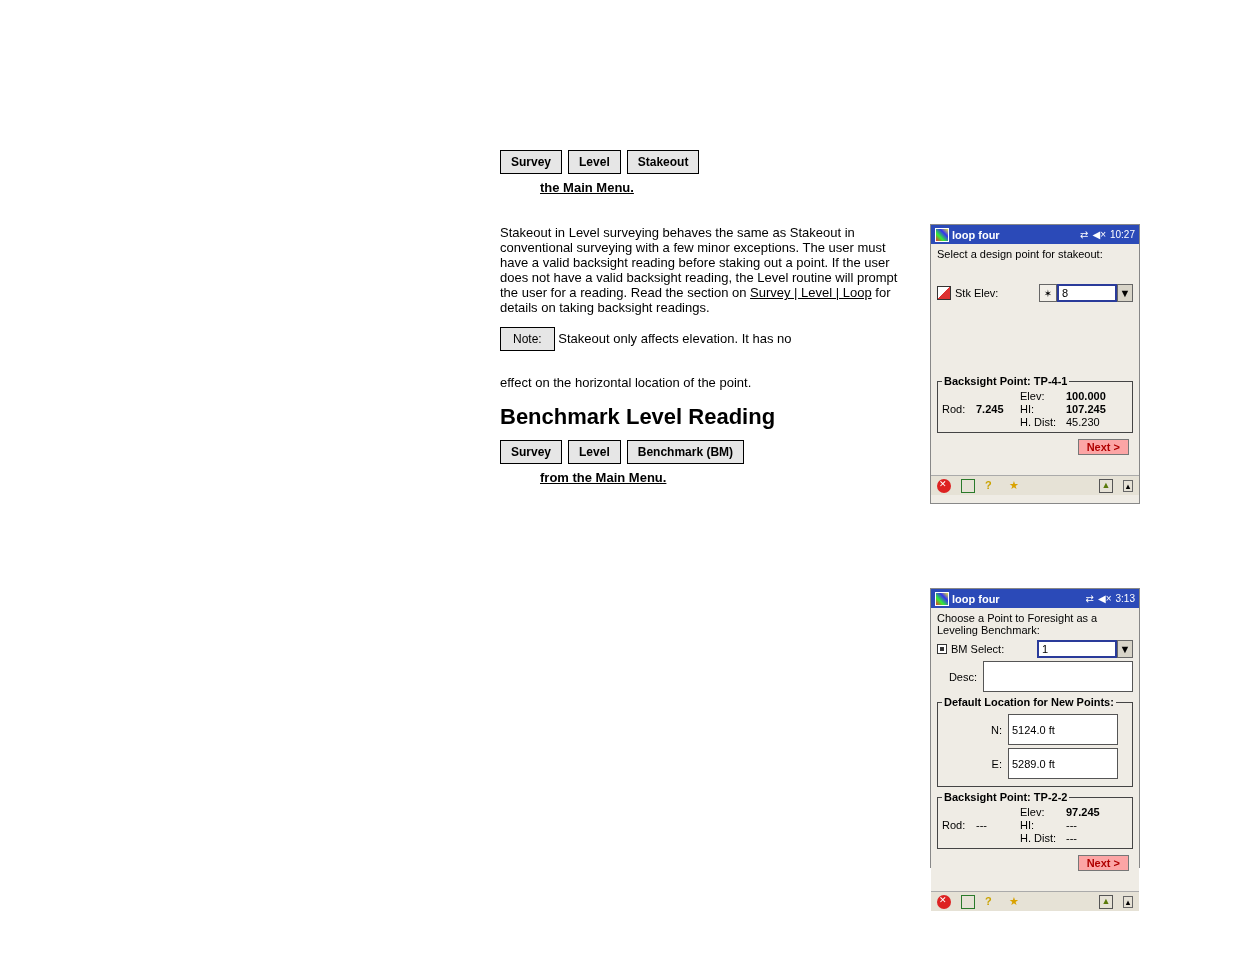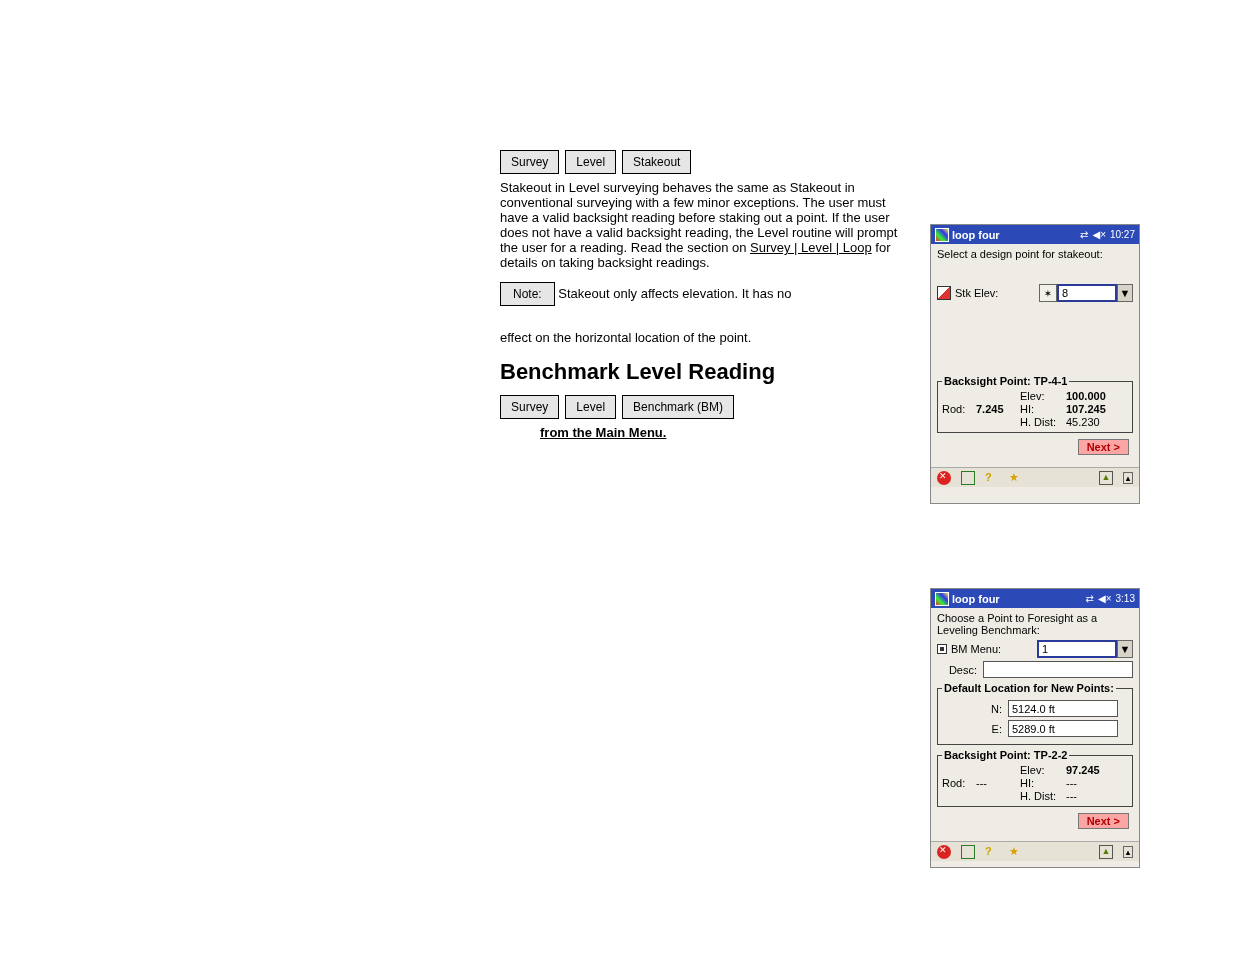--- a/index.html
+++ b/index.html
@@ -20,20 +20,21 @@
     position: absolute;
     left: 500px;
     top: 150px;
     width: 400px;
   }
 
   .menu-row {
     display: flex;
     gap: 6px;
     margin-bottom: 6px;
+    font-weight: bold;
   }
   .menu-chip {
     background: #e6e6e6;
     border: 1px solid #000;
     padding: 4px 10px;
     font-size: 12px;
   }
   .menu-caption {
     font-weight: bold;
     text-decoration: underline;
@@ -81,21 +82,21 @@
     width: 14px; height: 14px;
     background: linear-gradient(45deg,#e33,#3e3,#33e,#ee3);
     border: 1px solid #fff;
     margin-right: 3px;
   }
   .titlebar .title { flex: 1; font-weight: bold; }
   .titlebar .status { display: flex; gap: 4px; font-size: 10px; }
 
   .client {
     background: #efece5;
-    padding: 4px 6px 10px 6px;
+    padding: 4px 6px 18px 6px;
   }
 
   .rowline { display: flex; align-items: center; margin: 3px 0; }
   .fieldlabel { width: 60px; text-align: right; margin-right: 6px; }
 
   .textinput {
     border: 2px solid #2a3b9a;
     background: #fff;
     height: 18px;
     padding: 0 3px;
@@ -165,21 +166,21 @@
   .tb-close::after { content:"✕"; color:#fff; font-size:9px; position:absolute; left:2px; top:0; }
   .tb-notes { border:1px solid #2a7a2a; }
   .tb-help { color:#caa300; font-weight:bold; }
   .tb-star { color:#d9a200; }
   .tb-warn { border:1px solid #555; color:#5a7a0a; font-size:9px; text-align:center; }
   .tb-up   { border:1px solid #666; width:10px; text-align:center; font-size:9px; }
 
   .plaininput {
     border: 1px solid #555;
     background: #fff;
-    height: 17px;
+    height: 31px;
     padding: 0 3px;
     font-size: 11px;
   }
 
   .stk-pin {
     width: 14px; height: 14px;
     border: 1px solid #333;
     background: linear-gradient(135deg, #fff 50%, #d33 50%);
     display: inline-block;
     margin-right: 4px;
@@ -210,20 +211,21 @@
 </head>
 <body>
 
 <div class="left-block">
 
   <div class="menu-row">
     <span class="menu-chip">Survey</span>
     <span class="menu-chip">Level</span>
     <span class="menu-chip">Stakeout</span>
   </div>
+  <div class="menu-caption">the Main Menu.</div>
 
   <div class="body-para">
     <span>Stakeout in Level surveying behaves the same as Stakeout in conventional surveying with a few minor exceptions. The user must have a valid backsight reading before staking out a point. If the user does not have a valid backsight reading, the Level routine will prompt the user for a reading. Read the section on </span>
     <span style="text-decoration:underline;">Survey | Level | Loop</span>
     <span> for details on taking backsight readings.</span>
   </div>
 
   <div class="note-row">
     <span class="note-chip">Note:</span>
     <span> Stakeout only affects elevation. It has no</span>
@@ -312,21 +314,21 @@
       <span>◀×</span>
       <span>3:13</span>
     </span>
   </div>
 
   <div class="client">
     <div>Choose a Point to Foresight as a Leveling Benchmark:</div>
 
     <div class="rowline" style="margin-top:4px;">
       <span class="bm-pin"></span>
-      <span>BM Menu:</span>
+      <span>BM Select:</span>
       <span style="flex:1"></span>
       <input class="textinput" style="width: 80px;" value="1">
       <span class="dropdown-btn">▼</span>
     </div>
 
     <div class="rowline">
       <span class="fieldlabel">Desc:</span>
       <input class="plaininput" style="flex: 1 1 0%;" value="">
     </div>
 

